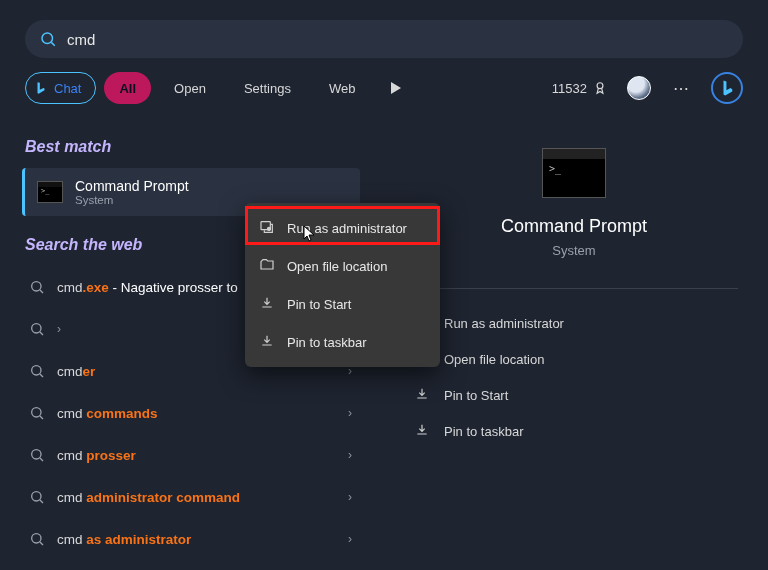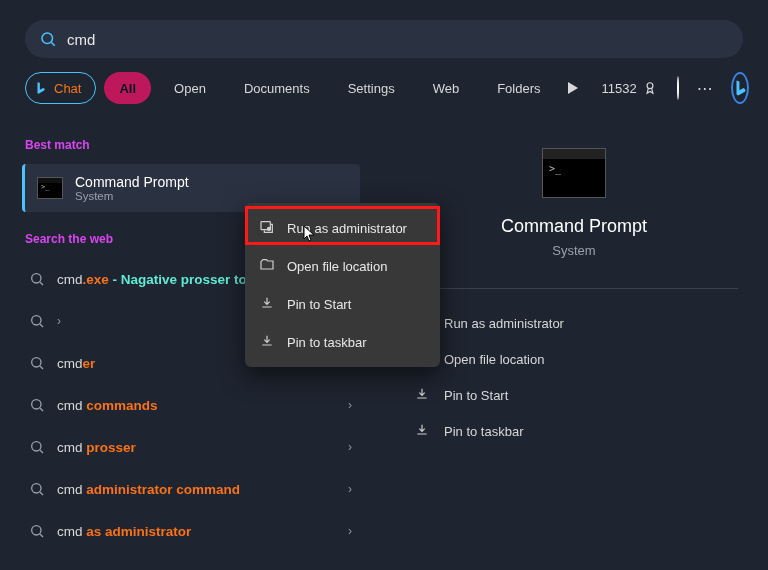--- a/index.html
+++ b/index.html
@@ -32,21 +32,21 @@
       height: 32px;
       padding: 0 14px;
       border-radius: 16px;
       display: flex;
       align-items: center;
       font-size: 13px;
       color: #d8d8d8;
       cursor: pointer;
       border: 1px solid transparent;
     }
-    .pill.chat { border: 1.5px solid #4cc2ff; color: #f97316; padding-left: 8px; gap: 6px; }
+    .pill.chat { border: 1.5px solid #4cc2ff; color: #3b82f6; padding-left: 8px; gap: 6px; }
     .pill.all { background: #be185d; color: #0a1020; font-weight: 600; }
     .play-btn {
       width: 28px; height: 28px;
       display: flex; align-items: center; justify-content: center;
       cursor: pointer; margin-left: 4px;
     }
     .spacer { flex: 1; }
     .points { display: flex; align-items: center; gap: 6px; font-size: 13px; color: #d8d8d8; margin-left: 8px; }
     .avatar {
       width: 24px; height: 24px; border-radius: 50%;
@@ -61,21 +61,21 @@
       margin-left: 10px; cursor: pointer;
     }
     .bing-circle svg { width: 14px; height: 18px; }
     .content {
       position: absolute;
       top: 118px; left: 0; right: 0; bottom: 0;
       display: flex;
     }
     .left-pane { width: 360px; padding-left: 25px; }
     .right-pane { flex: 1; padding: 30px 30px 0 50px; }
-    .section-label { font-size: 12px; font-weight: 600; color: #d946ef; margin: 20px 0 12px 0; }
+    .section-label { font-size: 16px; font-weight: 600; color: #c4b5fd; margin: 20px 0 12px 0; font-style: italic; }
     .best-match {
       background: #2a3140;
       border-radius: 4px;
       padding: 10px 12px;
       display: flex;
       align-items: center;
       gap: 12px;
       border-left: 3px solid #4cc2ff;
       margin-left: -3px;
     }
@@ -93,21 +93,21 @@
       display: flex; align-items: center;
       height: 42px;
       padding: 0 8px 0 4px;
       font-size: 13.5px;
       color: #d8d8d8;
       cursor: pointer;
       gap: 12px;
     }
     .web-item .q { flex: 1; white-space: nowrap; overflow: hidden; text-overflow: ellipsis; }
     .web-item .q b { color: #f97316; font-weight: 700; }
-    .web-item .desc { color: #5eead4; font-weight: 700; }
+    .web-item .desc { color: #ffffff; font-weight: 400; }
     .chev { color: #8e94a0; font-size: 12px; }
     .search-glyph { width: 16px; height: 16px; }
     .right-thumb {
       width: 64px; height: 50px;
       background: linear-gradient(#222 0 10px, #000 10px);
       border: 1px solid #555;
       margin: 0 auto 18px auto;
       position: relative;
     }
     .right-thumb::after { content: ">_"; position: absolute; top: 14px; left: 6px; font-size: 10px; color: #bbb; font-family: monospace; }
@@ -166,24 +166,22 @@
 
 <div class="filter-row">
   <div class="pill chat">
     <svg width="14" height="14" viewBox="0 0 24 24">
         <path fill="#4cc2ff" d="M6 2l4 1v12l6-3 2 1v3l-10 6-2-1z"></path>
       </svg>
     <span>Chat</span>
   </div>
   <div class="pill all">All</div>
   <div class="pill">Open</div>
-  <div class="pill">Documents</div>
   <div class="pill">Settings</div>
   <div class="pill">Web</div>
-  <div class="pill">Folders</div>
   <div class="play-btn">
     <svg width="10" height="12" viewBox="0 0 10 12">
         <path fill="#d8d8d8" d="M0 0l10 6-10 6z"></path>
       </svg>
   </div>
   <div class="spacer"></div>
   <div class="points">
     <span>11532</span>
     <svg width="14" height="14" viewBox="0 0 24 24" fill="none" stroke="#d8d8d8" stroke-width="2">
         <circle cx="12" cy="8" r="5"></circle>

